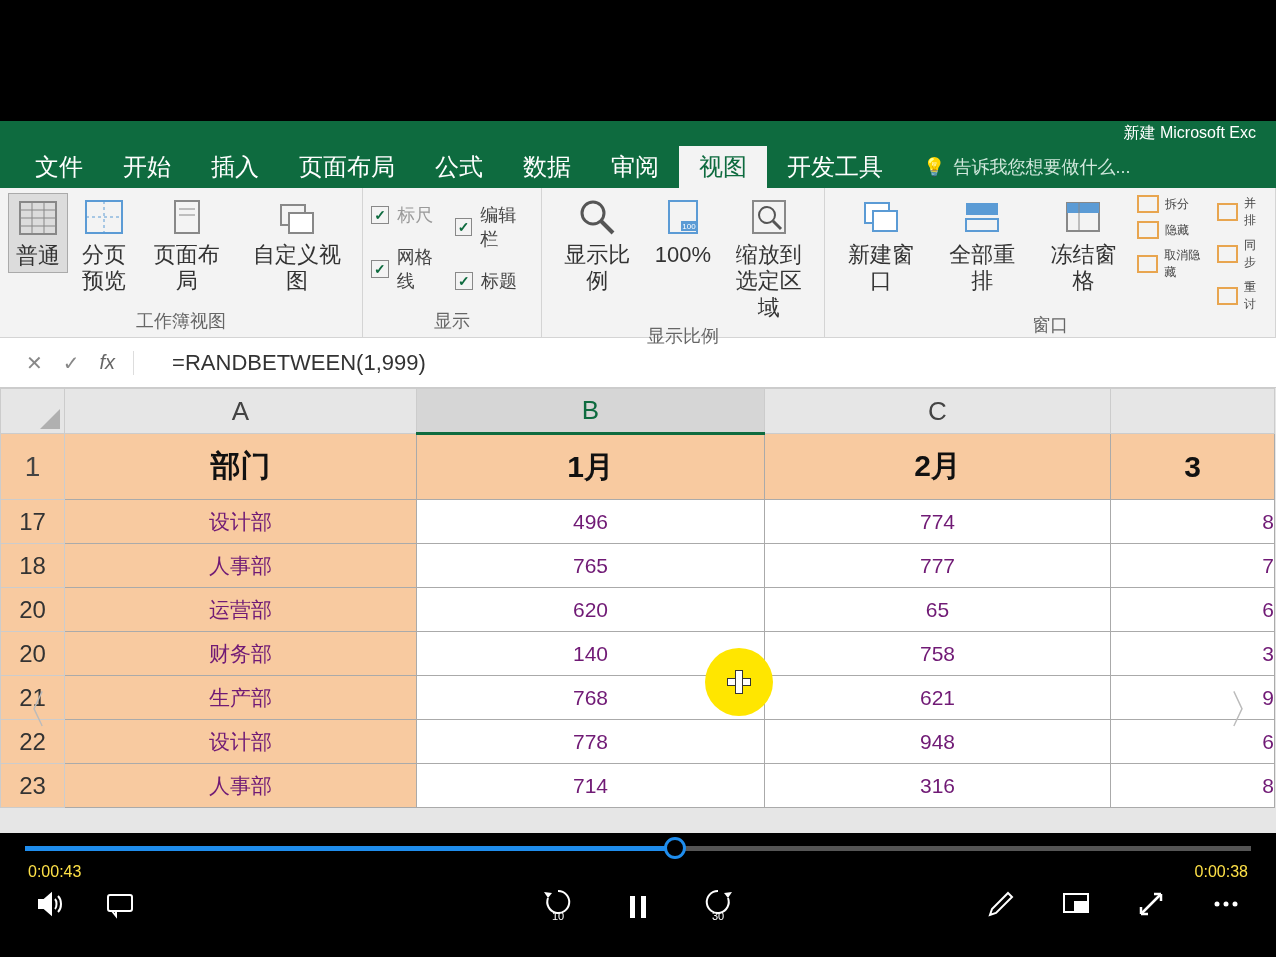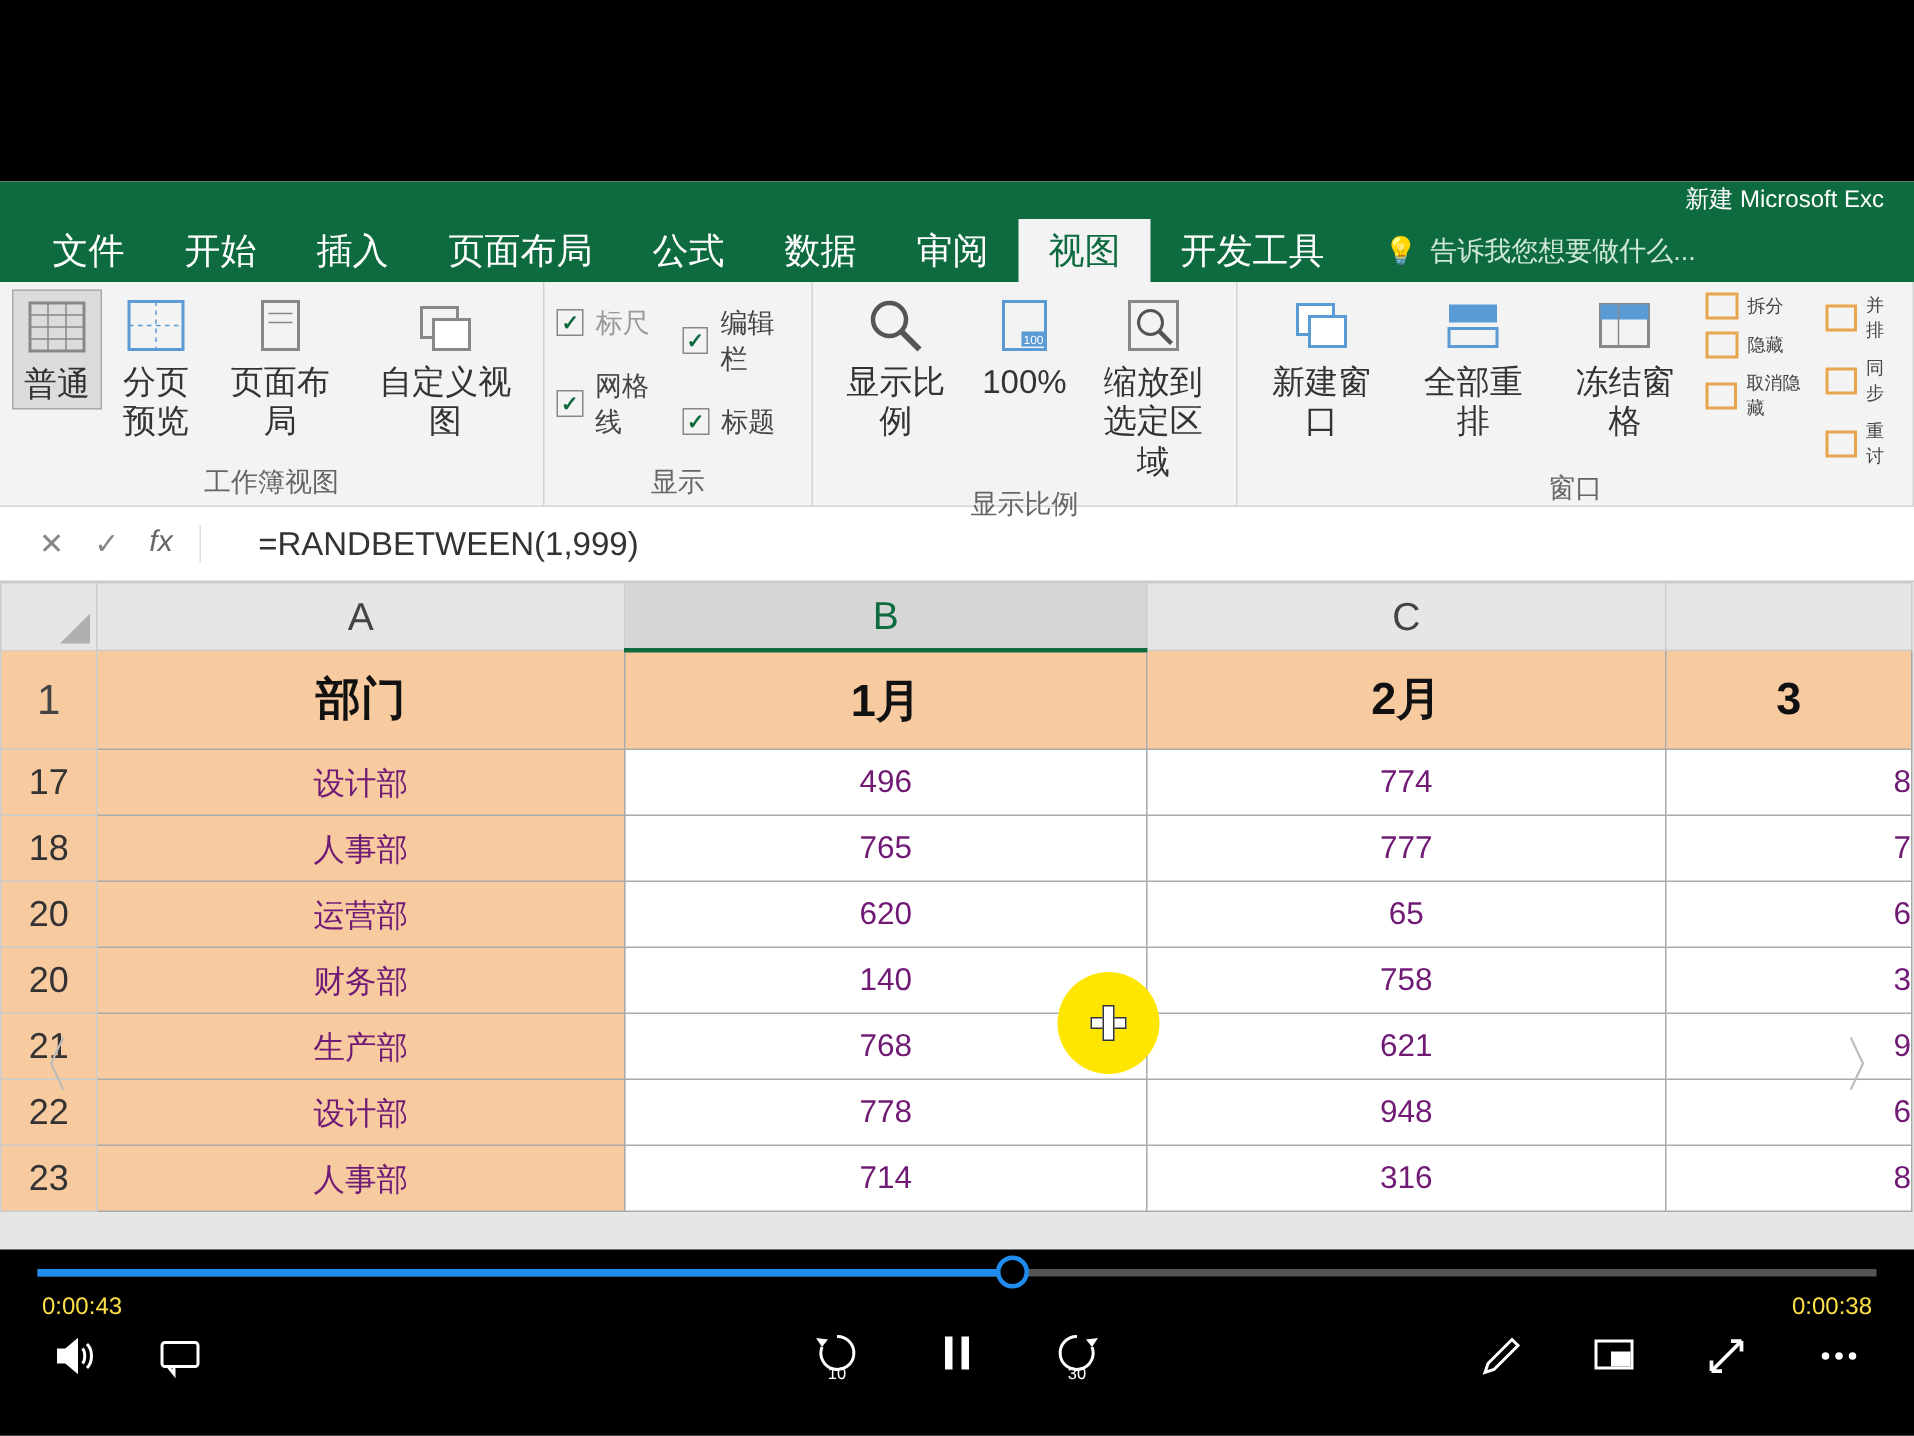--- a/index.html
+++ b/index.html
@@ -363,21 +363,21 @@
   color: #fff;
   font-size: 28px;
 }
 .ctrl-left { display: flex; gap: 40px; align-items: center; }
 .ctrl-center {
   position: absolute;
   left: 50%;
   transform: translateX(-50%);
   display: flex;
   gap: 50px;
-  align-items: flex-start;
+  align-items: flex-end;
 }
 .ctrl-right { margin-left: auto; display: flex; gap: 45px; align-items: center; }
 .ctrl-icon { cursor: pointer; display: flex; flex-direction: column; align-items: center; }
 .skip-label { font-size: 11px; margin-top: -7px; }
 
 .svg-icon { width: 40px; height: 40px; }
 .svg-icon-sm { width: 30px; height: 30px; }
 </style>
 </head>
 <body>

